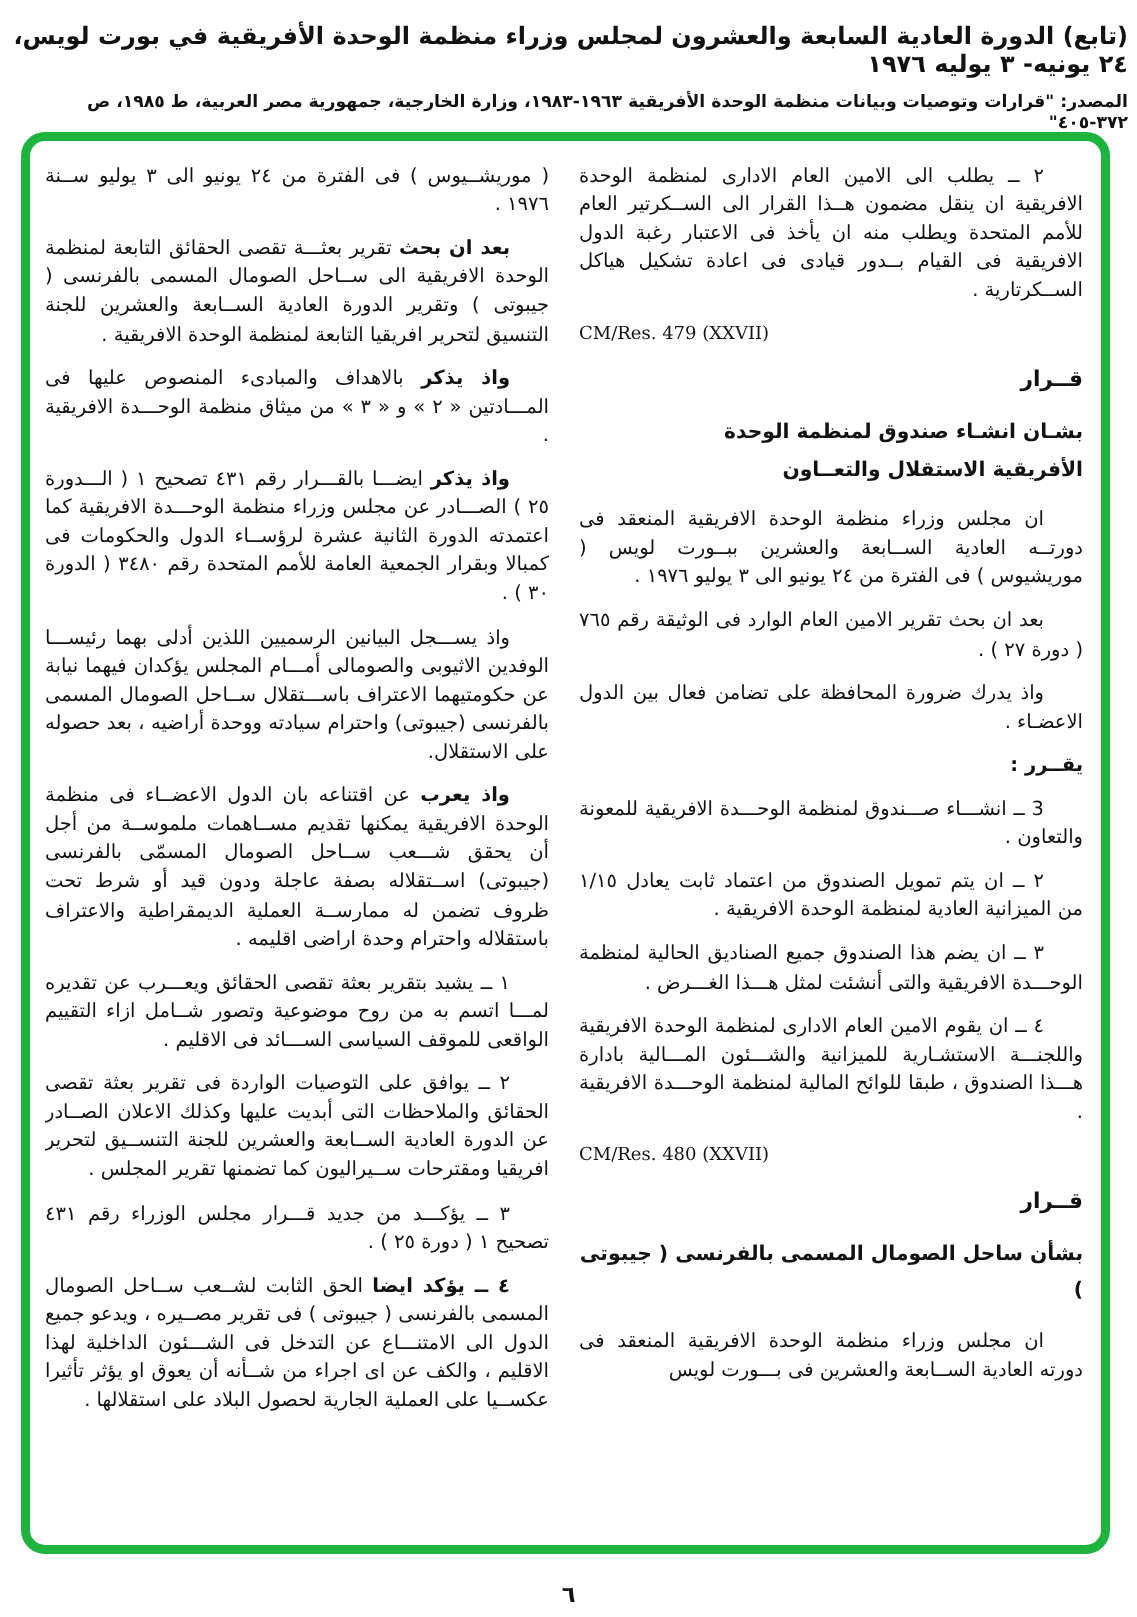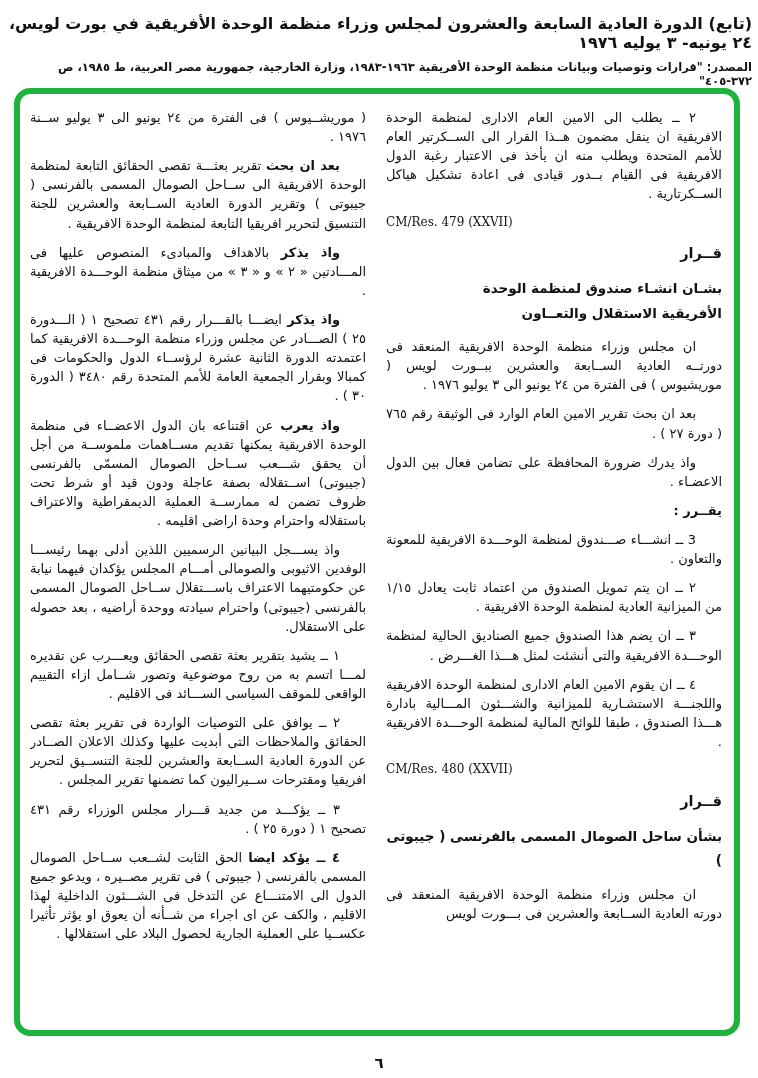--- a/index.html
+++ b/index.html
@@ -59,22 +59,22 @@
           <div class="subtitle">
             <div>بشأن ساحل الصومال المسمى بالفرنسى ( جيبوتى )</div>
           </div>
           <div class="para">ان مجلس وزراء منظمة الوحدة الافريقية المنعقد فى دورته العادية الســابعة والعشرين فى بـــورت لويس</div>
         </div>
       <div class="col" id="col-left">
           <div class="para noindent">( موريشــيوس ) فى الفترة من ٢٤ يونيو الى ٣ يوليو ســنة ١٩٧٦ .</div>
           <div class="para"><b>بعد ان بحث</b> تقرير بعثـــة تقصى الحقائق التابعة لمنظمة الوحدة الافريقية الى ســاحل الصومال المسمى بالفرنسى ( جيبوتى ) وتقرير الدورة العادية الســابعة والعشرين للجنة التنسيق لتحرير افريقيا التابعة لمنظمة الوحدة الافريقية .</div>
           <div class="para"><b>واذ يذكر</b> بالاهداف والمبادىء المنصوص عليها فى المـــادتين « ٢ » و « ٣ » من ميثاق منظمة الوحـــدة الافريقية .</div>
           <div class="para"><b>واذ يذكر</b> ايضـــا بالقـــرار رقم ٤٣١ تصحيح ١ ( الـــدورة ٢٥ ) الصـــادر عن مجلس وزراء منظمة الوحـــدة الافريقية كما اعتمدته الدورة الثانية عشرة لرؤســاء الدول والحكومات فى كمبالا وبقرار الجمعية العامة للأمم المتحدة رقم ٣٤٨٠ ( الدورة ٣٠ ) .</div>
+          <div class="para">واذ يســـجل البيانين الرسميين اللذين أدلى بهما رئيســـا الوفدين الاثيوبى والصومالى أمـــام المجلس يؤكدان فيهما نيابة عن حكومتيهما الاعتراف باســـتقلال ســاحل الصومال المسمى بالفرنسى (جيبوتى) واحترام سيادته ووحدة أراضيه ، بعد حصوله على الاستقلال.</div>
           <div class="para"><b>واذ يعرب</b> عن اقتناعه بان الدول الاعضــاء فى منظمة الوحدة الافريقية يمكنها تقديم مســاهمات ملموســة من أجل أن يحقق شـــعب ســاحل الصومال المسمّى بالفرنسى (جيبوتى) اســتقلاله بصفة عاجلة ودون قيد أو شرط تحت ظروف تضمن له ممارســة العملية الديمقراطية والاعتراف باستقلاله واحترام وحدة اراضى اقليمه .</div>
-          <div class="para">واذ يســـجل البيانين الرسميين اللذين أدلى بهما رئيســـا الوفدين الاثيوبى والصومالى أمـــام المجلس يؤكدان فيهما نيابة عن حكومتيهما الاعتراف باســـتقلال ســاحل الصومال المسمى بالفرنسى (جيبوتى) واحترام سيادته ووحدة أراضيه ، بعد حصوله على الاستقلال.</div>
           <div class="para">١ ــ يشيد بتقرير بعثة تقصى الحقائق ويعـــرب عن تقديره لمـــا اتسم به من روح موضوعية وتصور شــامل ازاء التقييم الواقعى للموقف السياسى الســـائد فى الاقليم .</div>
           <div class="para">٢ ــ يوافق على التوصيات الواردة فى تقرير بعثة تقصى الحقائق والملاحظات التى أبديت عليها وكذلك الاعلان الصــادر عن الدورة العادية الســابعة والعشرين للجنة التنســيق لتحرير افريقيا ومقترحات ســيراليون كما تضمنها تقرير المجلس .</div>
           <div class="para">٣ ــ يؤكـــد من جديد قـــرار مجلس الوزراء رقم ٤٣١ تصحيح ١ ( دورة ٢٥ ) .</div>
           <div class="para"><b>٤ ــ يؤكد ايضا</b> الحق الثابت لشــعب ســاحل الصومال المسمى بالفرنسى ( جيبوتى ) فى تقرير مصــيره ، ويدعو جميع الدول الى الامتنـــاع عن التدخل فى الشـــئون الداخلية لهذا الاقليم ، والكف عن اى اجراء من شــأنه أن يعوق او يؤثر تأثيرا عكســيا على العملية الجارية لحصول البلاد على استقلالها .</div>
         </div>
     </div>
   </div>
   <div class="pagenum">٦</div>
 </div>
 

